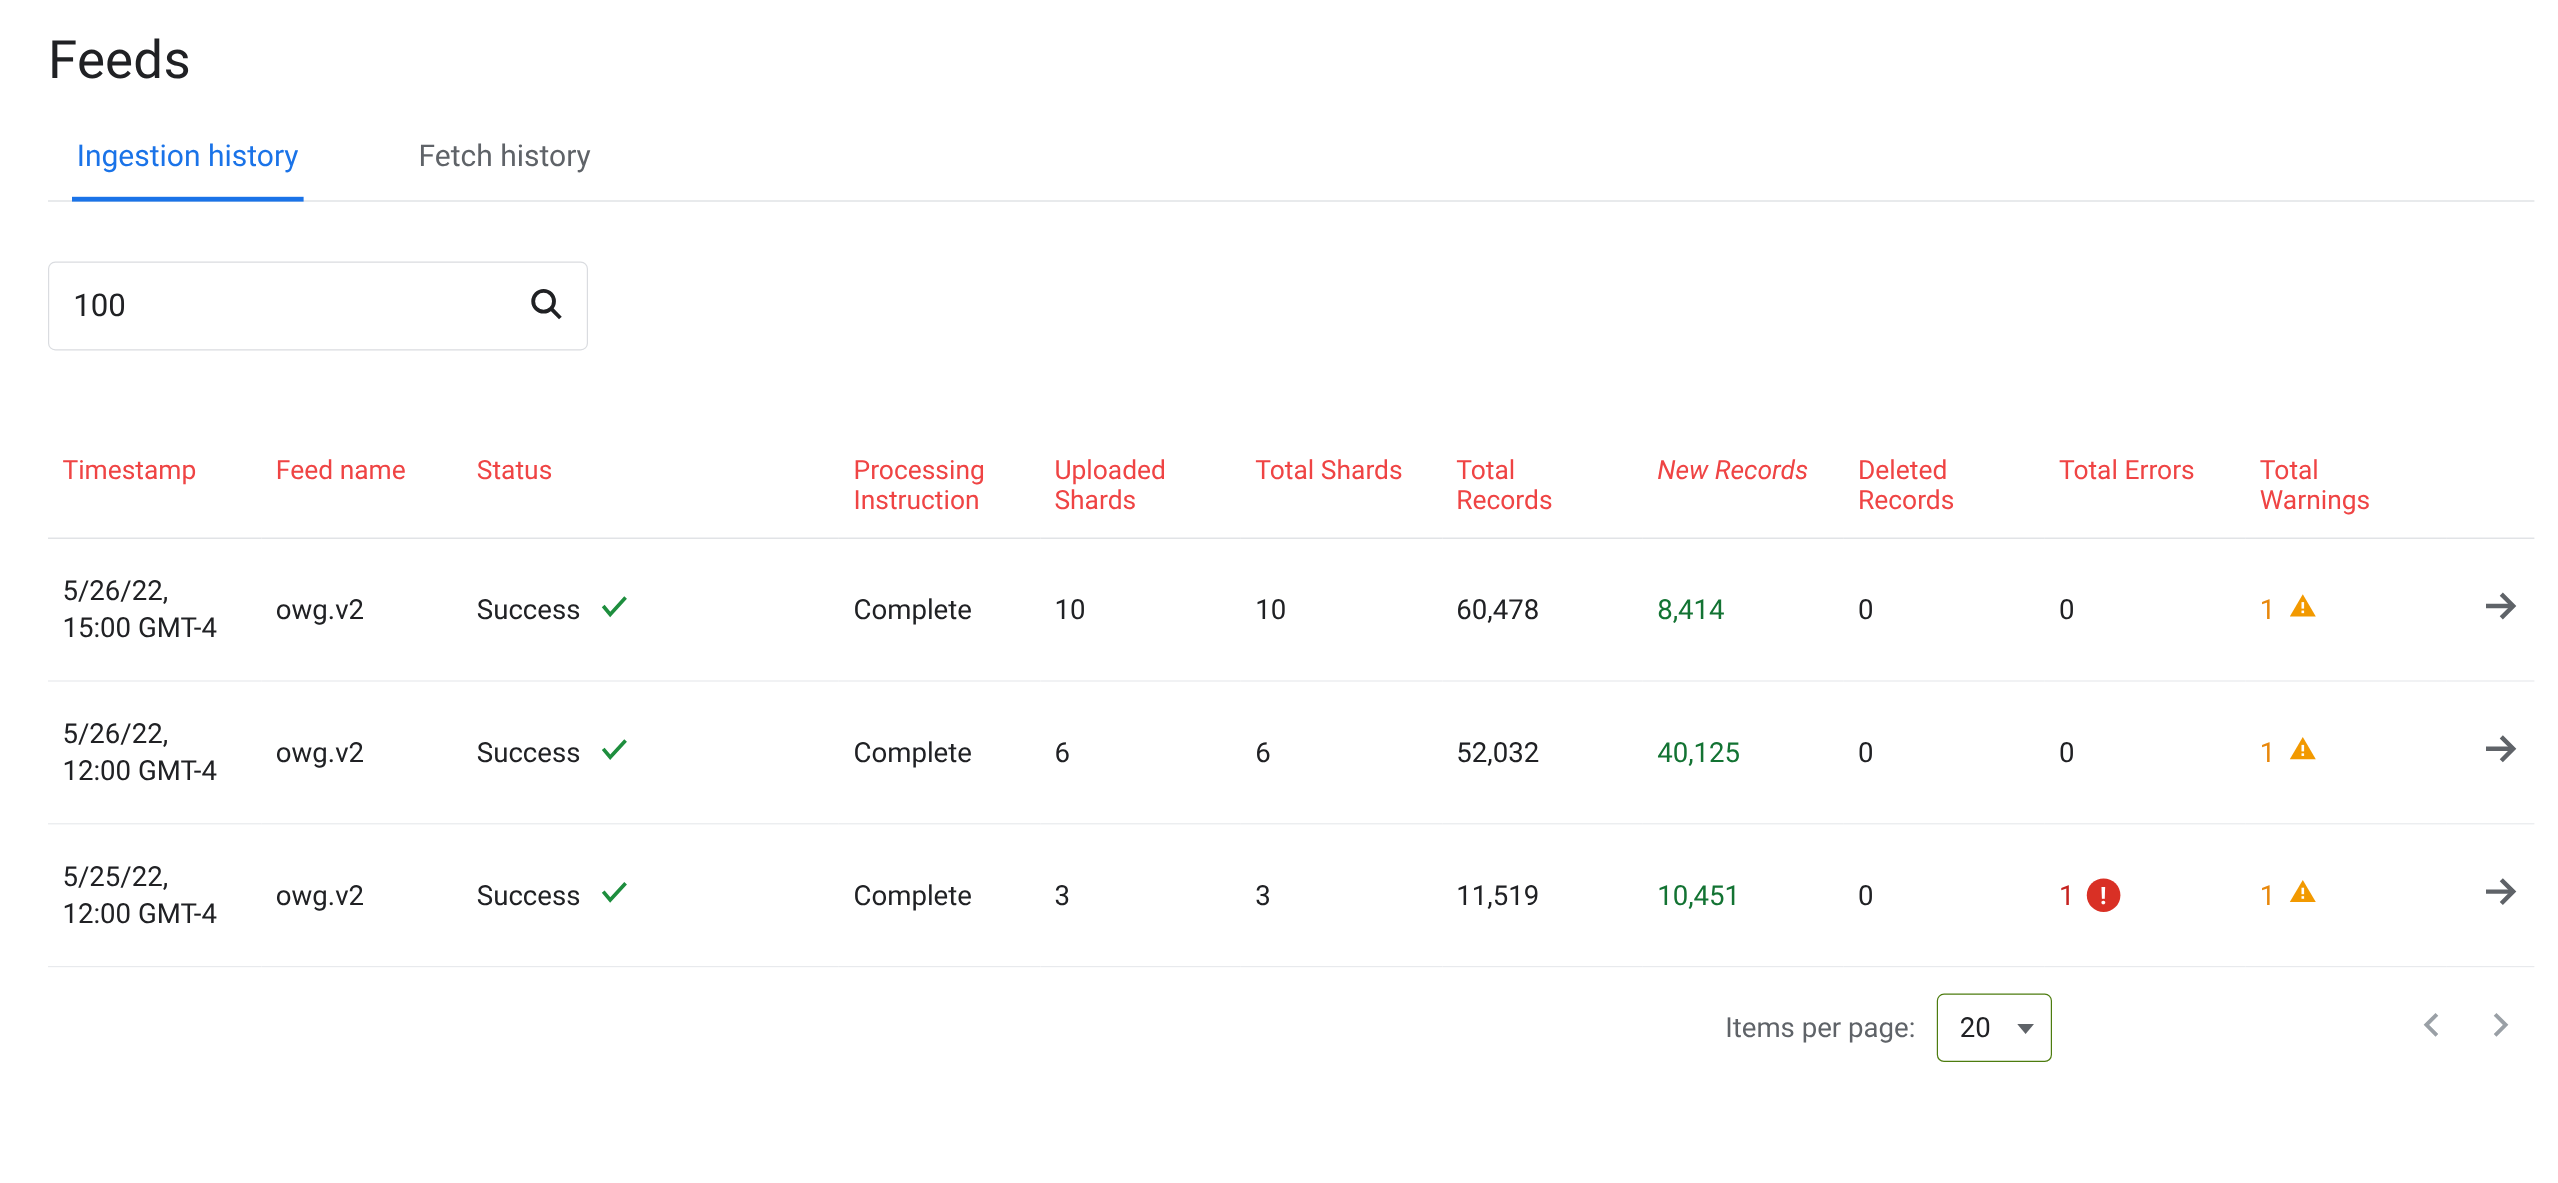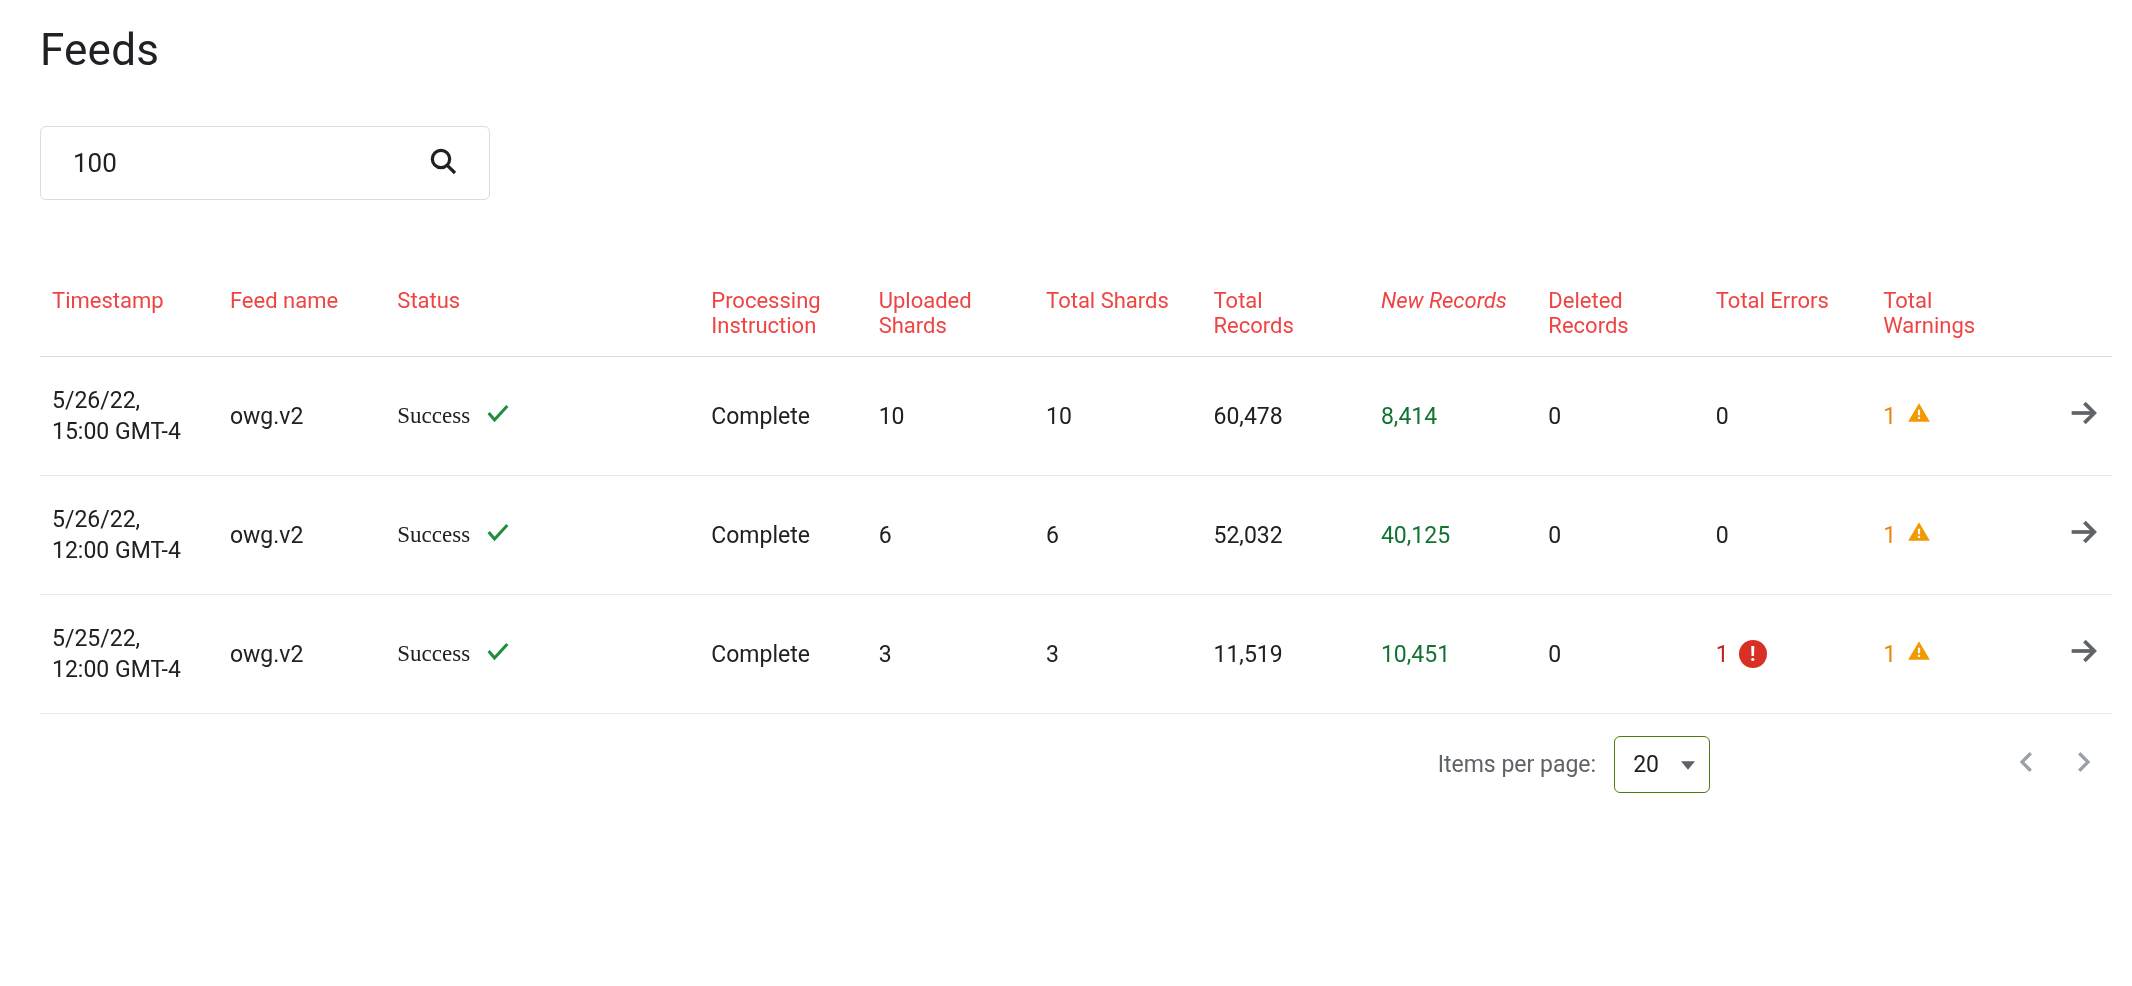--- a/index.html
+++ b/index.html
@@ -55,21 +55,21 @@
     color: #5f6368;
     margin-bottom: 6px;
   }
   .lookback-input-wrap {
     display: flex;
     align-items: center;
     border: 1px solid #dadce0;
     border-radius: 6px;
     width: 450px;
     height: 74px;
-    padding: 0 30px;
+    padding: 0 18px;
   }
   .lookback-input {
     border: none;
     outline: none;
     font-size: 26px;
     flex: 1;
     color: #202124;
     font-family: inherit;
   }
   .search-icon svg {
@@ -96,21 +96,20 @@
     color: #202124;
     padding: 28px 12px;
     border-bottom: 1px solid #e8eaed;
     vertical-align: middle;
   }
   .ts-cell { line-height: 1.35; }
   .status-cell {
     display: flex;
     align-items: center;
     gap: 14px;
-    font-family: Liberation Serif, serif;
   }
   .check-icon svg {
     width: 28px;
     height: 28px;
     stroke: #1e8e3e;
     fill: none;
   }
   .new-records { color: #137333; }
   .err-cell, .warn-cell {
     display: flex;
@@ -190,20 +189,24 @@
   .col-errors { width: 160px; }
   .col-warn { width: 160px; }
   .col-arrow { width: 70px; text-align: right; }
 </style>
 </head>
 <body>
 
 <div class="page">
   <h1 class="page-title">Feeds</h1>
 
+  <div class="tabs" id="tabs-container">
+      <div class="tab active">Ingestion history</div>
+      <div class="tab">Fetch history</div>
+    </div>
 
   <div class="lookback-area">
     <div class="lookback-input-wrap">
       <input class="lookback-input" type="text" value="100" style="">
       <span class="search-icon">
         <svg viewBox="0 0 24 24" stroke-width="2.4">
             <circle cx="10.5" cy="10.5" r="6.5"></circle>
             <line x1="21" y1="21" x2="15.2" y2="15.2"></line>
           </svg>
       </span>

